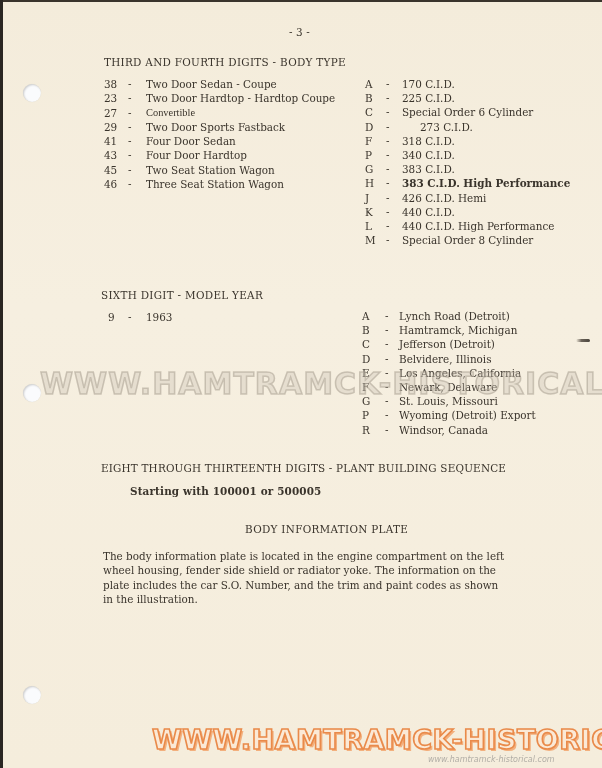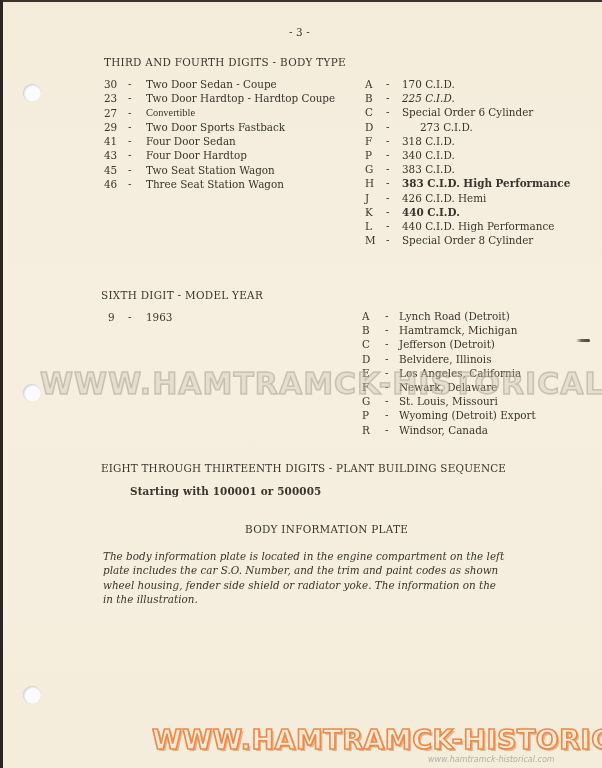--- a/index.html
+++ b/index.html
@@ -19,21 +19,21 @@
     position: absolute; width: 18px; height: 18px; border-radius: 50%;
     background: #fafbfd; box-shadow: inset 1px 1px 2px rgba(0,0,0,0.18), 0 0 1px rgba(0,0,0,0.1);
   }
   .t { position: absolute; font-size: 10.4px; line-height: 14.2px; white-space: nowrap; letter-spacing: 0.15px; }
   .heading { font-size: 10.4px; letter-spacing: 0.3px; }
   .row { position: absolute; font-size: 10.4px; height: 14.2px; line-height: 14.2px; white-space: nowrap; }
   .row .code { position: absolute; left: 0; }
   .row .dash { position: absolute; }
   .row .desc { position: absolute; }
   .para { position: absolute; left: 103px; top: 549px; width: 424px; font-size: 10.4px; line-height: 14.3px; text-align: justify; }
-  .para span { display: block; white-space: nowrap; font-style: italic; }
+  .para span { display: block; white-space: nowrap; }
   .wm-gray {
     position: absolute; left: 40px; top: 366px; font-family: "DejaVu Sans", sans-serif;
     font-size: 30px; font-weight: bold; letter-spacing: 1px;
     color: rgba(200,192,178,0.35);
     -webkit-text-stroke: 1.5px rgba(170,160,145,0.55);
     white-space: nowrap;
   }
   .wm-orange {
     position: absolute; left: 152px; top: 724px; font-family: "DejaVu Sans", sans-serif;
     font-size: 27px; font-weight: bold; letter-spacing: 0.5px;
@@ -58,21 +58,21 @@
   <div class="hole" style="left:23px;top:84px;"></div>
   <div class="hole" style="left:23px;top:384px;"></div>
   <div class="hole" style="left:23px;top:686px;"></div>
   <div class="speck"></div>
 
   <div class="t" style="left:289px;top:25px;">- 3 -</div>
 
   <div class="t heading" style="left:104px;top:55px;">THIRD AND FOURTH DIGITS - BODY TYPE</div>
   <div id="body-type-list">
       <div class="row" style="left: 104px; top: 77px;">
-        <span class="code">30</span>
+        <span class="code">38</span>
         <span class="dash" style="left: 24px;">-</span>
         <span class="desc" style="left: 42px;">Two Door Sedan - Coupe</span>
       </div>
       <div class="row" style="left: 104px; top: 91.25px;">
         <span class="code">23</span>
         <span class="dash" style="left: 24px;">-</span>
         <span class="desc" style="left: 42px;">Two Door Hardtop - Hardtop Coupe</span>
       </div>
       <div class="row" style="left: 104px; top: 105.5px;">
         <span class="code">27</span>
@@ -108,21 +108,21 @@
 
   <div id="engine-list">
       <div class="row" style="left: 365px; top: 77px;">
         <span class="code">A</span>
         <span class="dash" style="left: 21px;">-</span>
         <span class="desc" style="left: 37px;">170 C.I.D.</span>
       </div>
       <div class="row" style="left: 365px; top: 91.2px;">
         <span class="code">B</span>
         <span class="dash" style="left: 21px;">-</span>
-        <span class="desc" style="left: 37px; font-style: italic;">225 C.I.D.</span>
+        <span class="desc" style="left: 37px;">225 C.I.D.</span>
       </div>
       <div class="row" style="left: 365px; top: 105.4px;">
         <span class="code">C</span>
         <span class="dash" style="left: 21px;">-</span>
         <span class="desc" style="left: 37px;">Special Order 6 Cylinder</span>
       </div>
       <div class="row" style="left: 365px; top: 119.6px;">
         <span class="code">D</span>
         <span class="dash" style="left: 21px;">-</span>
         <span class="desc" style="left: 37px; margin-left: 18px;">273 C.I.D.</span>
@@ -148,21 +148,21 @@
         <span class="desc" style="left: 37px; font-weight: bold;">383 C.I.D. High Performance</span>
       </div>
       <div class="row" style="left: 365px; top: 190.6px;">
         <span class="code">J</span>
         <span class="dash" style="left: 21px;">-</span>
         <span class="desc" style="left: 37px;">426 C.I.D. Hemi</span>
       </div>
       <div class="row" style="left: 365px; top: 204.8px;">
         <span class="code">K</span>
         <span class="dash" style="left: 21px;">-</span>
-        <span class="desc" style="left: 37px; font-weight: bold;">440 C.I.D.</span>
+        <span class="desc" style="left: 37px;">440 C.I.D.</span>
       </div>
       <div class="row" style="left: 365px; top: 219px;">
         <span class="code">L</span>
         <span class="dash" style="left: 21px;">-</span>
         <span class="desc" style="left: 37px;">440 C.I.D. High Performance</span>
       </div>
       <div class="row" style="left: 365px; top: 233.2px;">
         <span class="code">M</span>
         <span class="dash" style="left: 21px;">-</span>
         <span class="desc" style="left: 37px;">Special Order 8 Cylinder</span>
@@ -227,20 +227,20 @@
     </div>
 
   <div class="wm-gray">WWW.HAMTRAMCK-HISTORICAL.COM</div>
 
   <div class="t heading" style="left:101px;top:461px;letter-spacing:0.2px;">EIGHT  THROUGH  THIRTEENTH  DIGITS  -  PLANT  BUILDING  SEQUENCE</div>
   <div class="t" style="left:130px;top:484px;font-weight:bold;">Starting with 100001 or 500005</div>
 
   <div class="t heading" style="left:245px;top:522px;">BODY INFORMATION PLATE</div>
   <div class="para">
     <span>The body information plate is located in the engine compartment on the left</span>
+    <span>wheel housing, fender side shield or radiator yoke.  The information on the</span>
     <span>plate includes the car S.O. Number, and the trim and paint codes as shown</span>
-    <span>wheel housing, fender side shield or radiator yoke.  The information on the</span>
     <span>in the illustration.</span>
   </div>
 
   <div class="wm-orange">WWW.HAMTRAMCK-HISTORICAL.COM</div>
   <div class="wm-small">www.hamtramck-historical.com</div>
 </div>
 
 </body></html>

